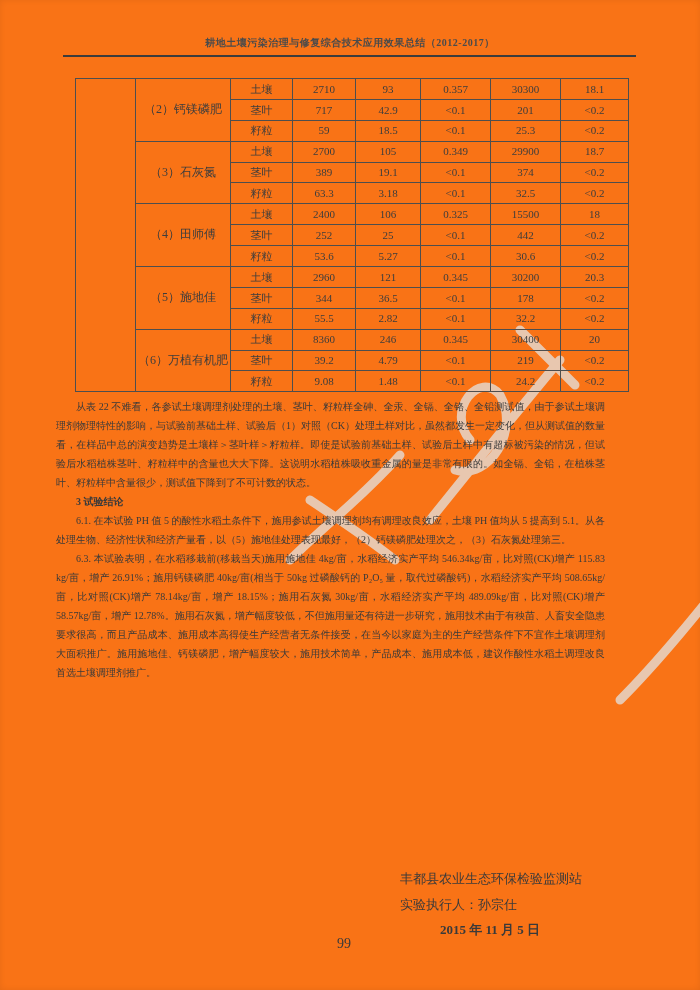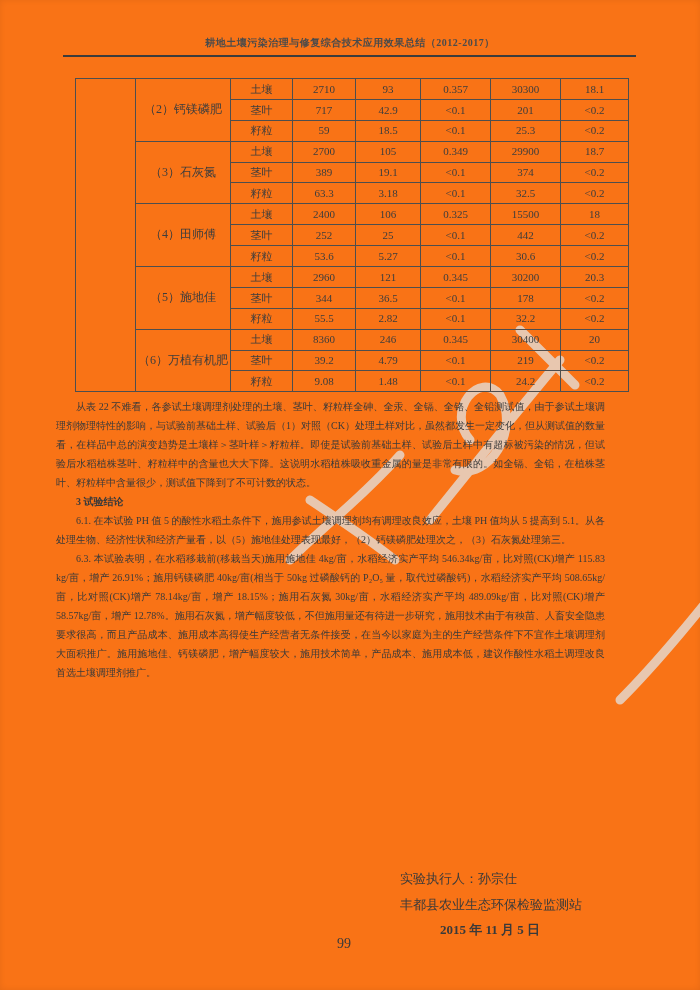--- a/index.html
+++ b/index.html
@@ -219,20 +219,20 @@
   </table>
 
   <div class="body-text">
     <p>从表 22 不难看，各参试土壤调理剂处理的土壤、茎叶、籽粒样全砷、全汞、全镉、全铬、全铅测试值，由于参试土壤调理剂物理特性的影响，与试验前基础土样、试验后（1）对照（CK）处理土样对比，虽然都发生一定变化，但从测试值的数量看，在样品中总的演变趋势是土壤样＞茎叶样＞籽粒样。即使是试验前基础土样、试验后土样中有超标被污染的情况，但试验后水稻植株茎叶、籽粒样中的含量也大大下降。这说明水稻植株吸收重金属的量是非常有限的。如全镉、全铅，在植株茎叶、籽粒样中含量很少，测试值下降到了不可计数的状态。</p>
     <p class="heading">3 试验结论</p>
     <p>6.1. 在本试验 PH 值 5 的酸性水稻土条件下，施用参试土壤调理剂均有调理改良效应，土壤 PH 值均从 5 提高到 5.1。从各处理生物、经济性状和经济产量看，以（5）施地佳处理表现最好，（2）钙镁磷肥处理次之，（3）石灰氮处理第三。</p>
     <p>6.3. 本试验表明，在水稻移栽前(移栽当天)施用施地佳 4kg/亩，水稻经济实产平均 546.34kg/亩，比对照(CK)增产 115.83 kg/亩，增产 26.91%；施用钙镁磷肥 40kg/亩(相当于 50kg 过磷酸钙的 P₂O₅ 量，取代过磷酸钙)，水稻经济实产平均 508.65kg/亩，比对照(CK)增产 78.14kg/亩，增产 18.15%；施用石灰氮 30kg/亩，水稻经济实产平均 489.09kg/亩，比对照(CK)增产 58.57kg/亩，增产 12.78%。施用石灰氮，增产幅度较低，不但施用量还有待进一步研究，施用技术由于有秧苗、人畜安全隐患要求很高，而且产品成本、施用成本高得使生产经营者无条件接受，在当今以家庭为主的生产经营条件下不宜作土壤调理剂大面积推广。施用施地佳、钙镁磷肥，增产幅度较大，施用技术简单，产品成本、施用成本低，建议作酸性水稻土调理改良首选土壤调理剂推广。</p>
   </div>
 
   <div class="signature">
+    <div>丰都县农业生态环保检验监测站</div>
     <div>实验执行人：孙宗仕</div>
-    <div>丰都县农业生态环保检验监测站</div>
     <div class="sig-date">2015 年 11 月 5 日</div>
   </div>
 
   <div class="page-number">99</div>
 
 </div>
 
 </body></html>

